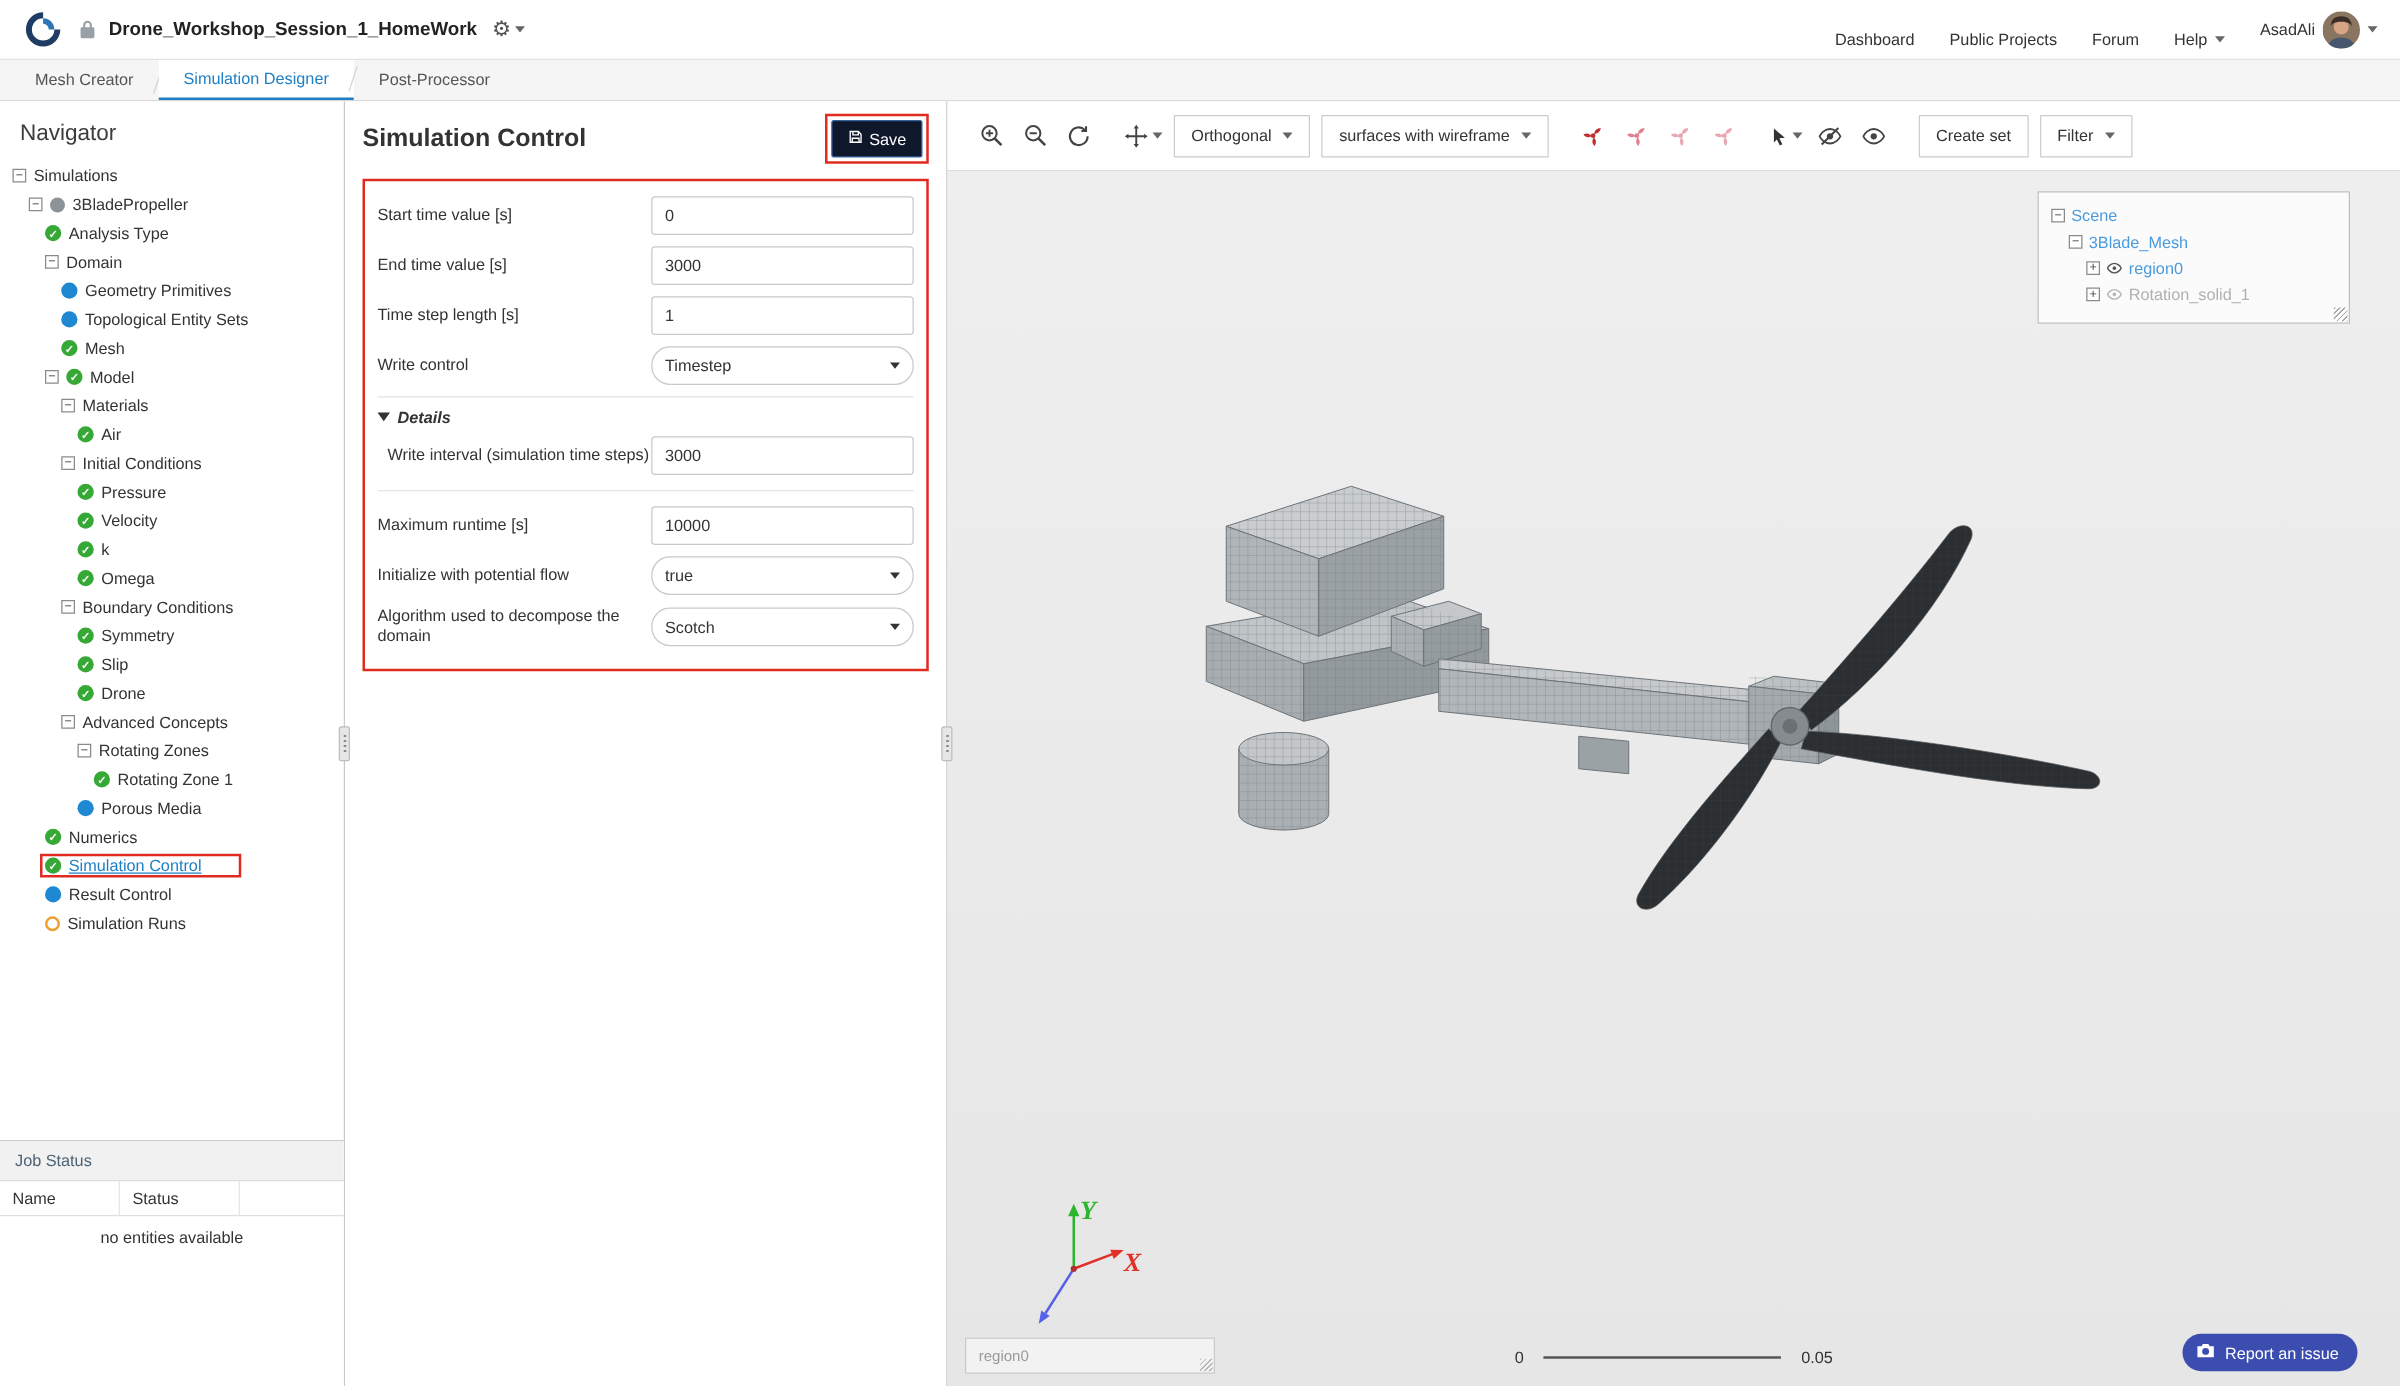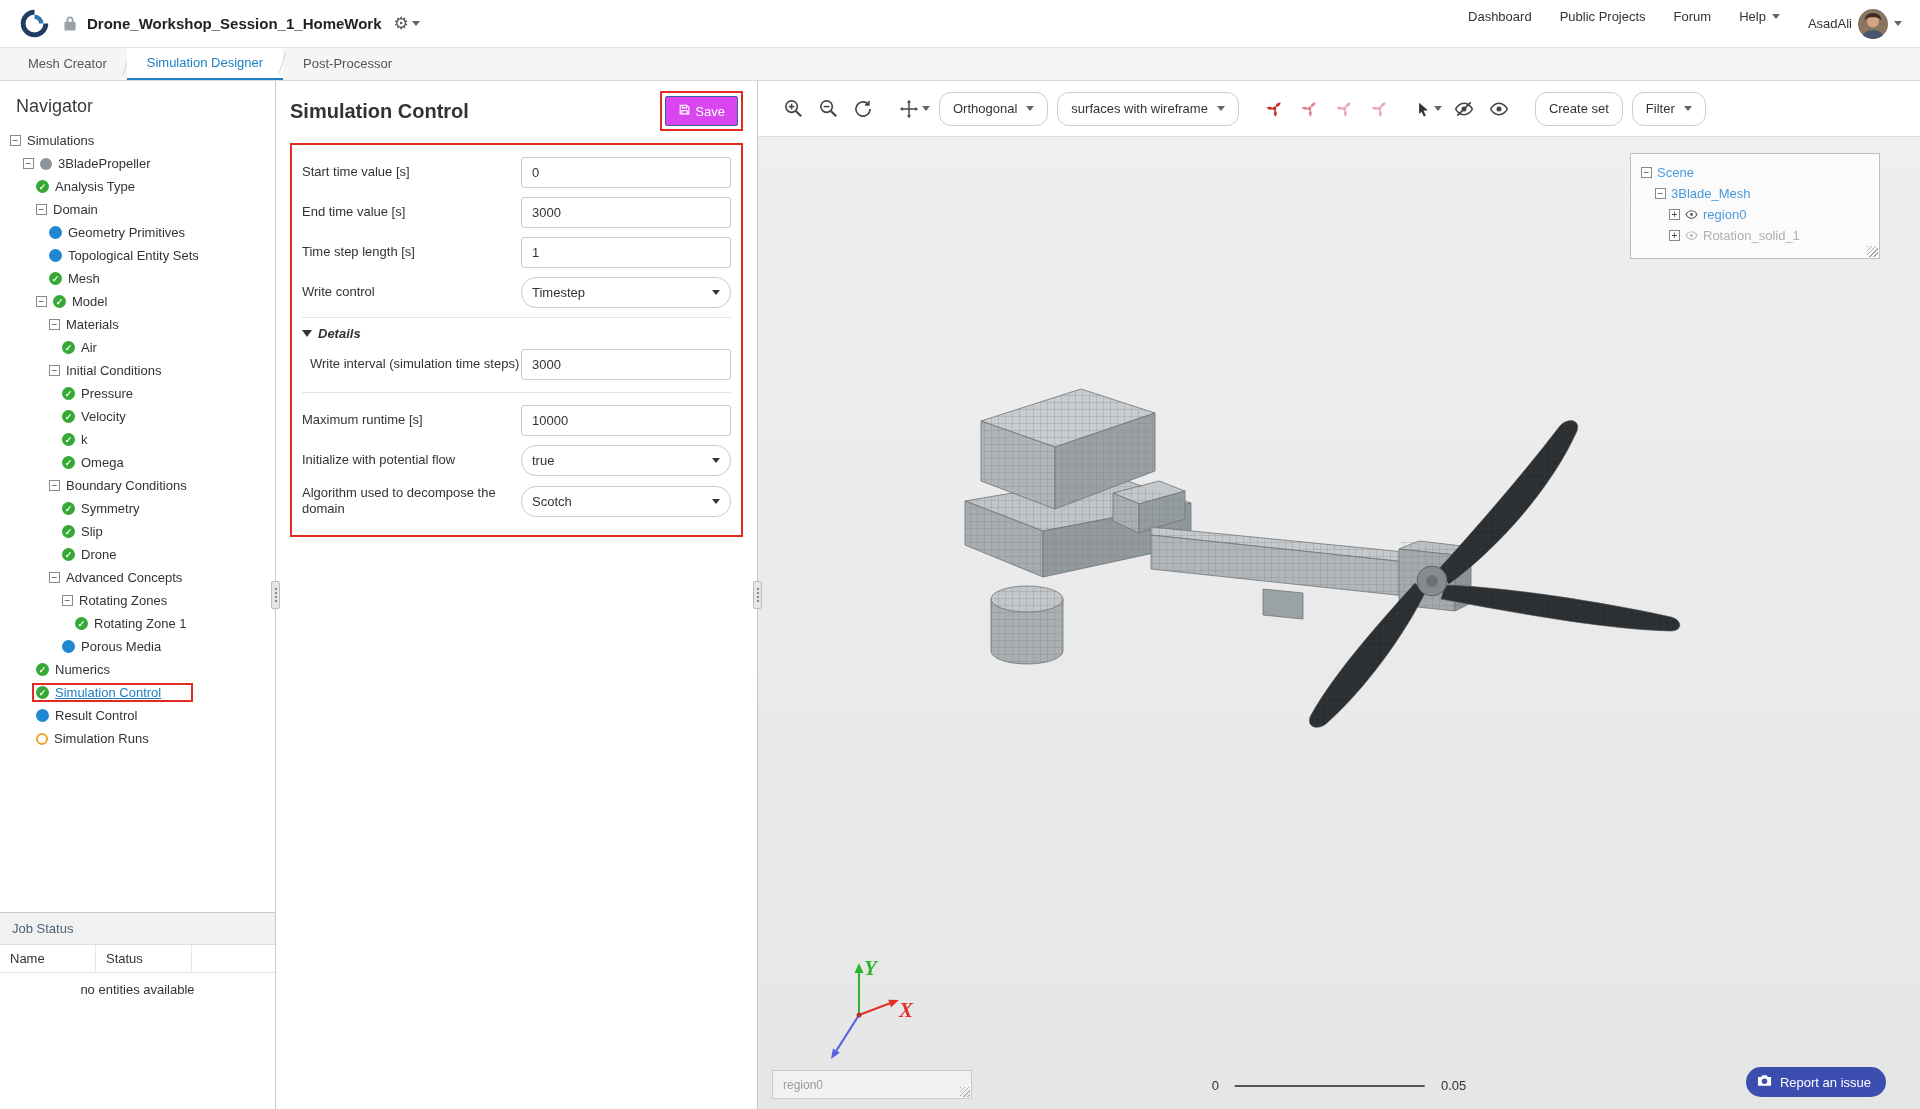--- a/index.html
+++ b/index.html
@@ -6,21 +6,21 @@
   html,body{width:1920px;height:1109px;overflow:hidden}
   body{font-family:"Liberation Sans",sans-serif;font-size:13px;color:#333;background:#fff}
 
   
   .header{height:48px;display:flex;align-items:center;padding:0 18px;border-bottom:1px solid #e3e3e3;background:#fff}
   .logo{width:33px;height:33px;margin-right:12px;flex:none}
   .lock{margin-right:10px;display:flex;align-items:center}
   .proj-title{font-size:15px;font-weight:bold;color:#222;margin-right:12px;white-space:nowrap}
   .gear{font-size:17px;color:#555;margin-right:3px;cursor:pointer;line-height:1}
   .caret{width:0;height:0;border-left:4px solid transparent;border-right:4px solid transparent;border-top:5px solid #666;display:inline-block}
-  .header-right{margin-left:auto;display:flex;align-items:flex-start;gap:28px}
+  .header-right{margin-left:auto;display:flex;align-items:flex-end;gap:28px}
   .nav-link{color:#333;display:flex;align-items:center;gap:6px;cursor:pointer;white-space:nowrap}
   .avatar{width:30px;height:30px;border-radius:50%;overflow:hidden;flex:none;cursor:pointer}
 
   
   .tabbar{height:33px;background:#f5f5f5;border-bottom:1px solid #d9d9d9;display:flex;padding-left:8px}
   .tab{padding:0 20px;line-height:31px;color:#555;cursor:pointer;position:relative;background:transparent}
   .tab:not(:last-child):after{content:'';position:absolute;right:0;top:5px;bottom:5px;width:1px;background:#d2d2d2;transform:skewX(-18deg)}
   .tab.active{background:#fff;color:#1d7fc4;border-bottom:2px solid #1d7fc4;line-height:30px}
 
   
@@ -51,38 +51,38 @@
   .job-table{display:flex;border-bottom:1px solid #e0e0e0}
   .job-col{padding:6px 10px;border-right:1px solid #e6e6e6;color:#333}
   .job-col.c1{width:96px}.job-col.c2{width:96px}.job-col.c3{flex:1;border-right:none}
   .job-empty{text-align:center;padding:9px;color:#333}
 
   
   .form-panel{width:482px;min-width:482px;border-right:1px solid #c9c9c9;background:#fff;padding:0 14px;position:relative}
   .panel-header{display:flex;justify-content:space-between;align-items:center;padding:10px 0 12px}
   .panel-title{font-size:20px;font-weight:bold;color:#333}
   .save-wrap{border:2px solid #e02b20;padding:3px}
-  .save-btn{background:#d946ef;color:#fff;border:1px solid #35619f;padding:6px 12px;display:flex;align-items:center;gap:4px;font-size:13px;border-radius:2px;cursor:pointer}
+  .save-btn{background:#0f172a;color:#fff;border:1px solid #35619f;padding:6px 12px;display:flex;align-items:center;gap:4px;font-size:13px;border-radius:2px;cursor:pointer}
   .form-outline{border:2px solid #e02b20;padding:12px 10px 8px}
   .frow{display:flex;align-items:center;justify-content:space-between;margin-bottom:9px}
   .frow label{max-width:215px;color:#333;line-height:1.25}
   .control{width:210px;flex:none}
   input.txt{width:100%;height:31px;border:1px solid #c9c9c9;border-radius:3px;padding:0 10px;font-size:13px;color:#333;font-family:inherit;background:#fff}
   .fselect{width:100%;height:31px;border:1px solid #c9c9c9;border-radius:15px;padding:0 10px;display:flex;align-items:center;justify-content:space-between;color:#333;cursor:pointer;background:#fff}
   .sel-caret{width:0;height:0;border-left:4px solid transparent;border-right:4px solid transparent;border-top:5px solid #333}
   .details{border-top:1px solid #e4e4e4;border-bottom:1px solid #e4e4e4;padding:8px 0 12px;margin:4px 0 12px}
   .details-title{display:flex;align-items:center;gap:6px;font-style:italic;font-weight:bold;margin-bottom:8px;cursor:pointer}
   .details-caret{width:0;height:0;border-left:5px solid transparent;border-right:5px solid transparent;border-top:7px solid #333}
   .details .frow{margin:0;padding-left:8px}
 
   
   .viewport{flex:1;position:relative;background:linear-gradient(#efefef,#e6e6e6);overflow:hidden}
   .vp-toolbar{height:56px;background:#fff;border-bottom:1px solid #dcdcdc;display:flex;align-items:center;padding:0 22px;gap:9px;position:relative;z-index:3}
   .icon-btn{height:28px;min-width:26px;display:flex;align-items:center;justify-content:center;cursor:pointer;gap:3px}
-  .tool-select,.tool-btn{height:34px;border:1px solid #ccc;border-radius:12px;background:#fff;display:flex;align-items:center;gap:9px;padding:0 13px;cursor:pointer;color:#333;white-space:nowrap}
+  .tool-select,.tool-btn{height:34px;border:1px solid #ccc;border-radius:1px;background:#fff;display:flex;align-items:center;gap:9px;padding:0 13px;cursor:pointer;color:#333;white-space:nowrap}
   .gapL{margin-left:14px}
 
   .scene-overlay{position:absolute;top:72px;right:40px;width:250px;background:#fbfbfb;border:1px solid #bfbfbf;padding:8px 6px 12px;font-size:13px;z-index:4}
   .so-row{display:flex;align-items:center;gap:5px;height:21px;cursor:pointer}
   .so-label{color:#4a9add;white-space:nowrap}
   .so-label.dim{color:#b0b0b0}
   .so-eye{display:flex;align-items:center;color:#555}
   .so-eye.dim{color:#b5b5b5}
   .so-grip{position:absolute;right:1px;bottom:1px;width:11px;height:11px;background:repeating-linear-gradient(135deg,#a8a8a8 0 1px,transparent 1px 3px);cursor:nwse-resize}
 

